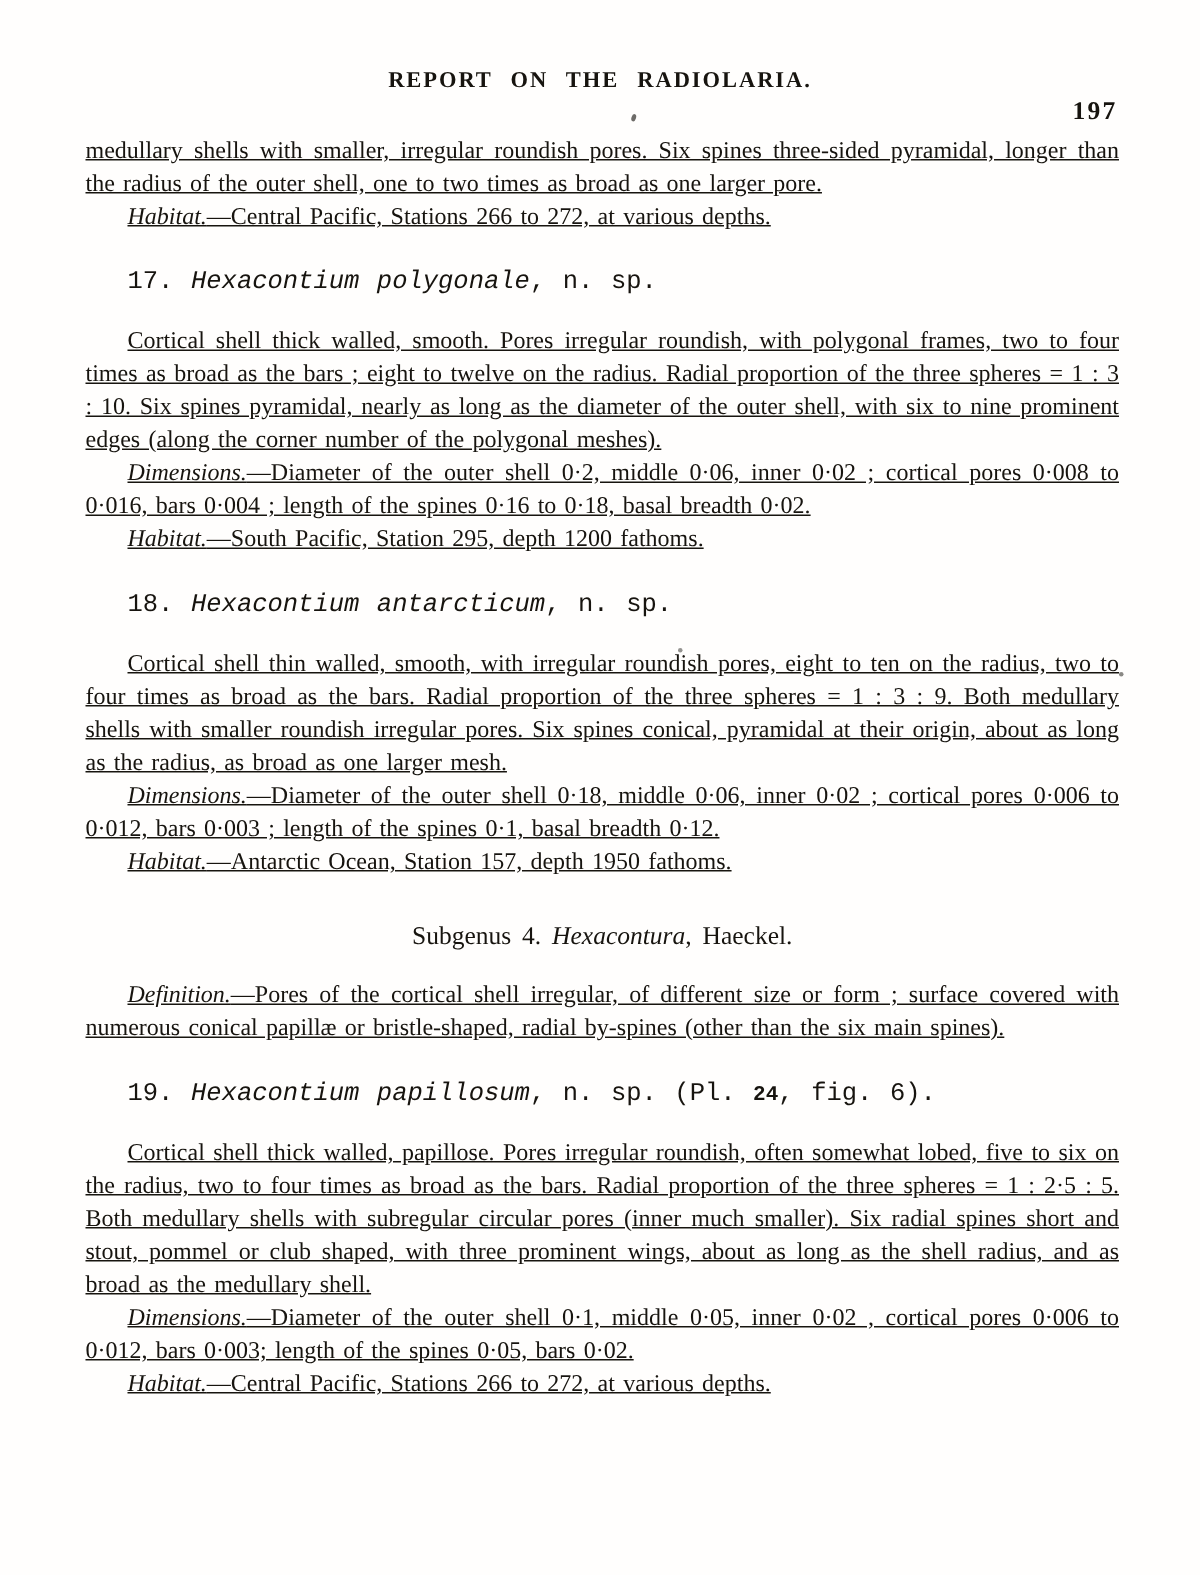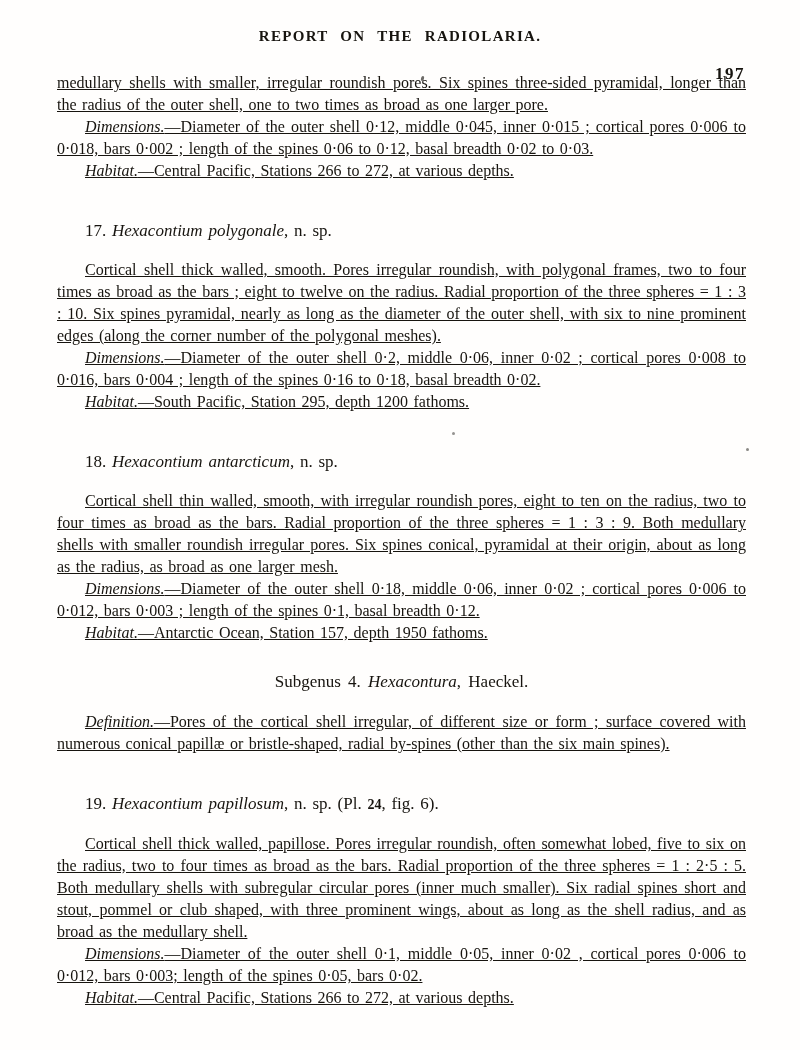--- a/index.html
+++ b/index.html
@@ -11,21 +11,21 @@
     position: relative;
     width: 800px;
     height: 1050px;
     background: #fffefd;
     color: #17140f;
     font-family: "Liberation Serif", "DejaVu Serif", serif;
     overflow: hidden;
   }
   .header {
     position: relative;
-    padding-top: 28px;
+    padding-top: 46px;
     height: 20px;
   }
   .running-header {
     display: block;
     text-align: center;
     font-size: 15px;
     font-weight: bold;
     letter-spacing: 1.3px;
     word-spacing: 7px;
   }
@@ -45,21 +45,22 @@
     text-align: justify;
     word-spacing: 1.5px;
   }
   .block { margin: 0; }
   .block.body { text-indent: 28px; text-decoration: underline; }
   .block.noindent { text-indent: 0; }
   .block.species-heading {
     text-align: left;
     text-indent: 28px;
     font-size: 17px;
-    margin: 38px 0 17px 0;
+    margin: 22px 0 17px 0;
+    font-family: Liberation Mono, monospace;
   }
   .block.subgenus-heading {
     text-align: center;
     text-indent: 0;
     font-size: 17px;
     margin: 27px 0 18px 0;
     word-spacing: 3px;
   }
   .s-i { font-style: italic; }
   .s-b { font-weight: bold; font-size: 14px; }
@@ -80,21 +81,20 @@
     <span class="running-header">REPORT ON THE RADIOLARIA.</span>
     <span class="page-number">197</span>
   </div>
 
   <div class="speck speck-1"></div>
   <div class="speck speck-2"></div>
   <div class="speck speck-3"></div>
 
   <div class="content">
       <div class="block body noindent"><span>medullary shells with smaller, irregular roundish pores.  Six spines three-sided pyramidal, longer than the radius of the outer shell, one to two times as broad as one larger pore.</span></div>
-      <div class="block body"><span class="s-i">Dimensions.</span><span>—Diameter of the outer shell 0·12, middle 0·045, inner 0·015 ; cortical pores 0·006 to 0·018, bars 0·002 ;  length of the spines 0·06 to 0·12, basal breadth 0·02 to 0·03.</span></div>
       <div class="block body"><span class="s-i">Habitat.</span><span>—Central Pacific, Stations 266 to 272, at various depths.</span></div>
       <div class="block species-heading"><span>17.  </span><span class="s-i">Hexacontium polygonale</span><span>, n. sp.</span></div>
       <div class="block body"><span>Cortical shell thick walled, smooth.  Pores irregular roundish, with polygonal frames, two to four times as broad as the bars ; eight to twelve on the radius.  Radial proportion of the three spheres = 1 : 3 : 10.  Six spines pyramidal, nearly as long as the diameter of the outer shell, with six to nine prominent edges (along the corner number of the polygonal meshes).</span></div>
       <div class="block body"><span class="s-i">Dimensions.</span><span>—Diameter of the outer shell 0·2, middle 0·06, inner 0·02 ;  cortical pores 0·008 to 0·016, bars 0·004 ;  length of the spines 0·16 to 0·18, basal breadth 0·02.</span></div>
       <div class="block body"><span class="s-i">Habitat.</span><span>—South Pacific, Station 295, depth 1200 fathoms.</span></div>
       <div class="block species-heading"><span>18.  </span><span class="s-i">Hexacontium antarcticum</span><span>, n. sp.</span></div>
       <div class="block body"><span>Cortical shell thin walled, smooth, with irregular roundish pores, eight to ten on the radius, two to four times as broad as the bars.  Radial proportion of the three spheres = 1 : 3 : 9.  Both medullary shells with smaller roundish irregular pores.  Six spines conical, pyramidal at their origin, about as long as the radius, as broad as one larger mesh.</span></div>
       <div class="block body"><span class="s-i">Dimensions.</span><span>—Diameter of the outer shell 0·18, middle 0·06, inner 0·02 ;  cortical pores 0·006 to 0·012, bars 0·003 ;  length of the spines 0·1, basal breadth 0·12.</span></div>
       <div class="block body"><span class="s-i">Habitat.</span><span>—Antarctic Ocean, Station 157, depth 1950 fathoms.</span></div>
       <div class="block subgenus-heading"><span>Subgenus 4.  </span><span class="s-i">Hexacontura</span><span>, Haeckel.</span></div>

